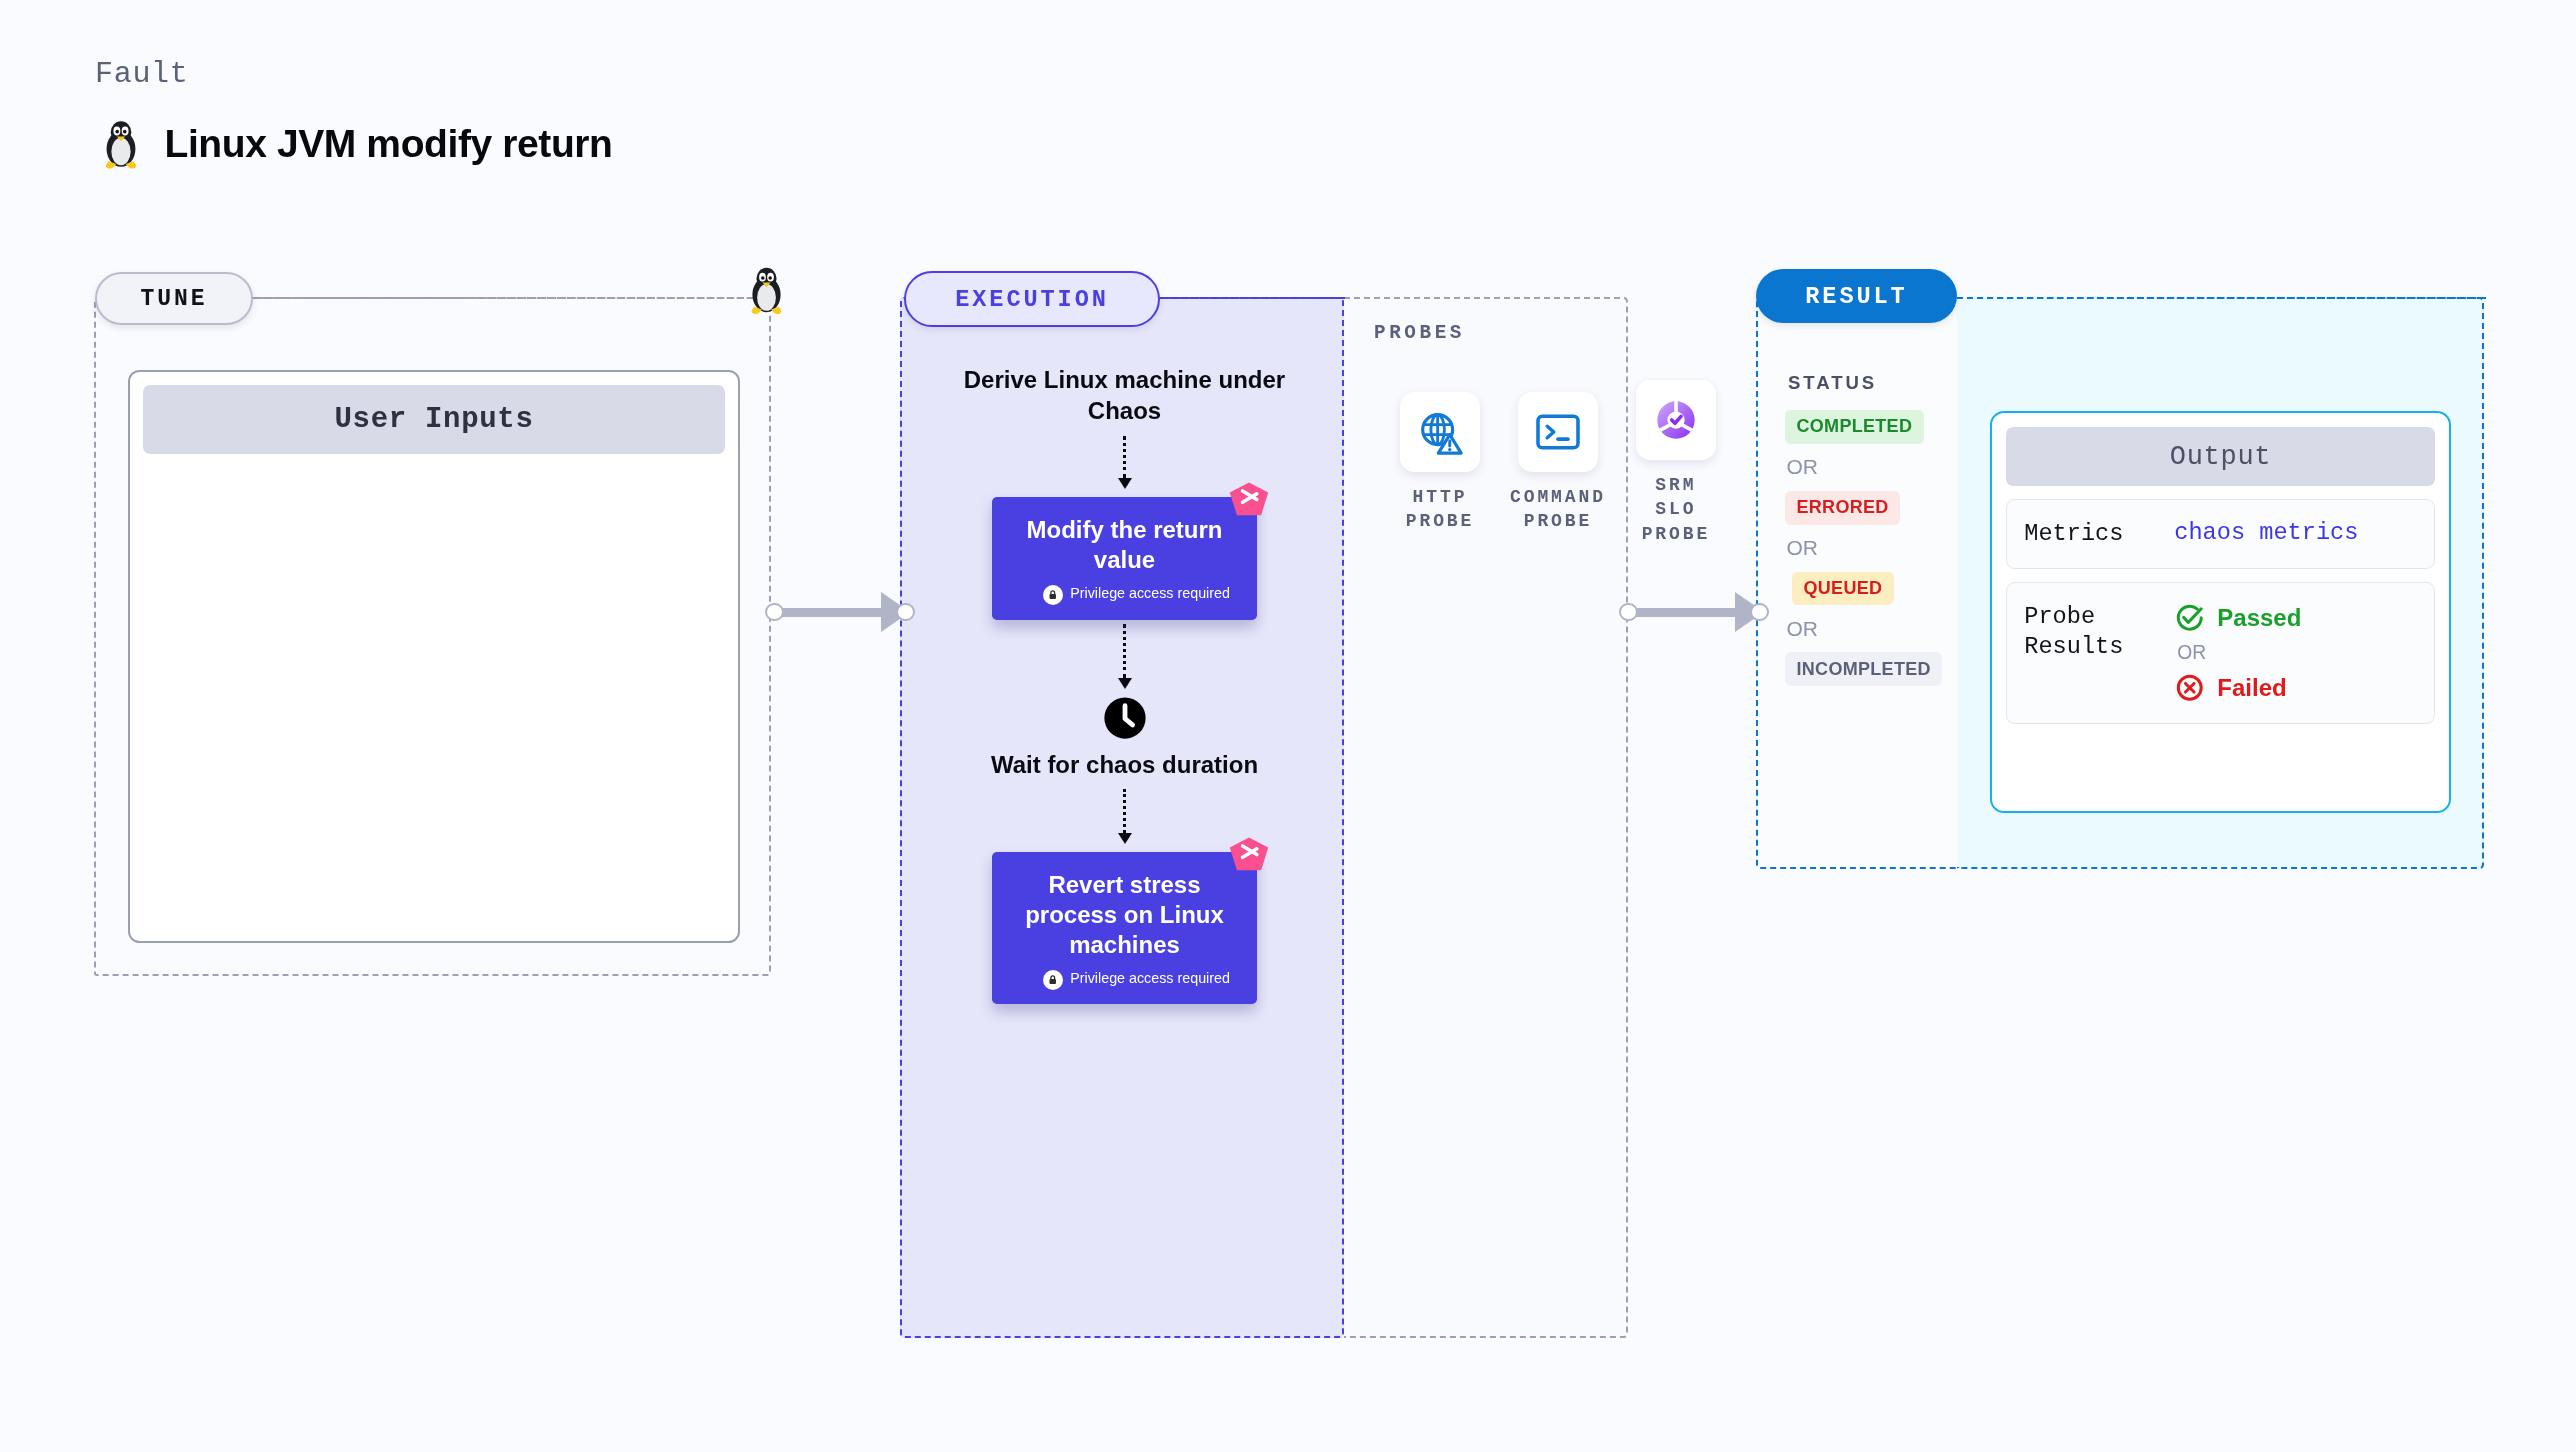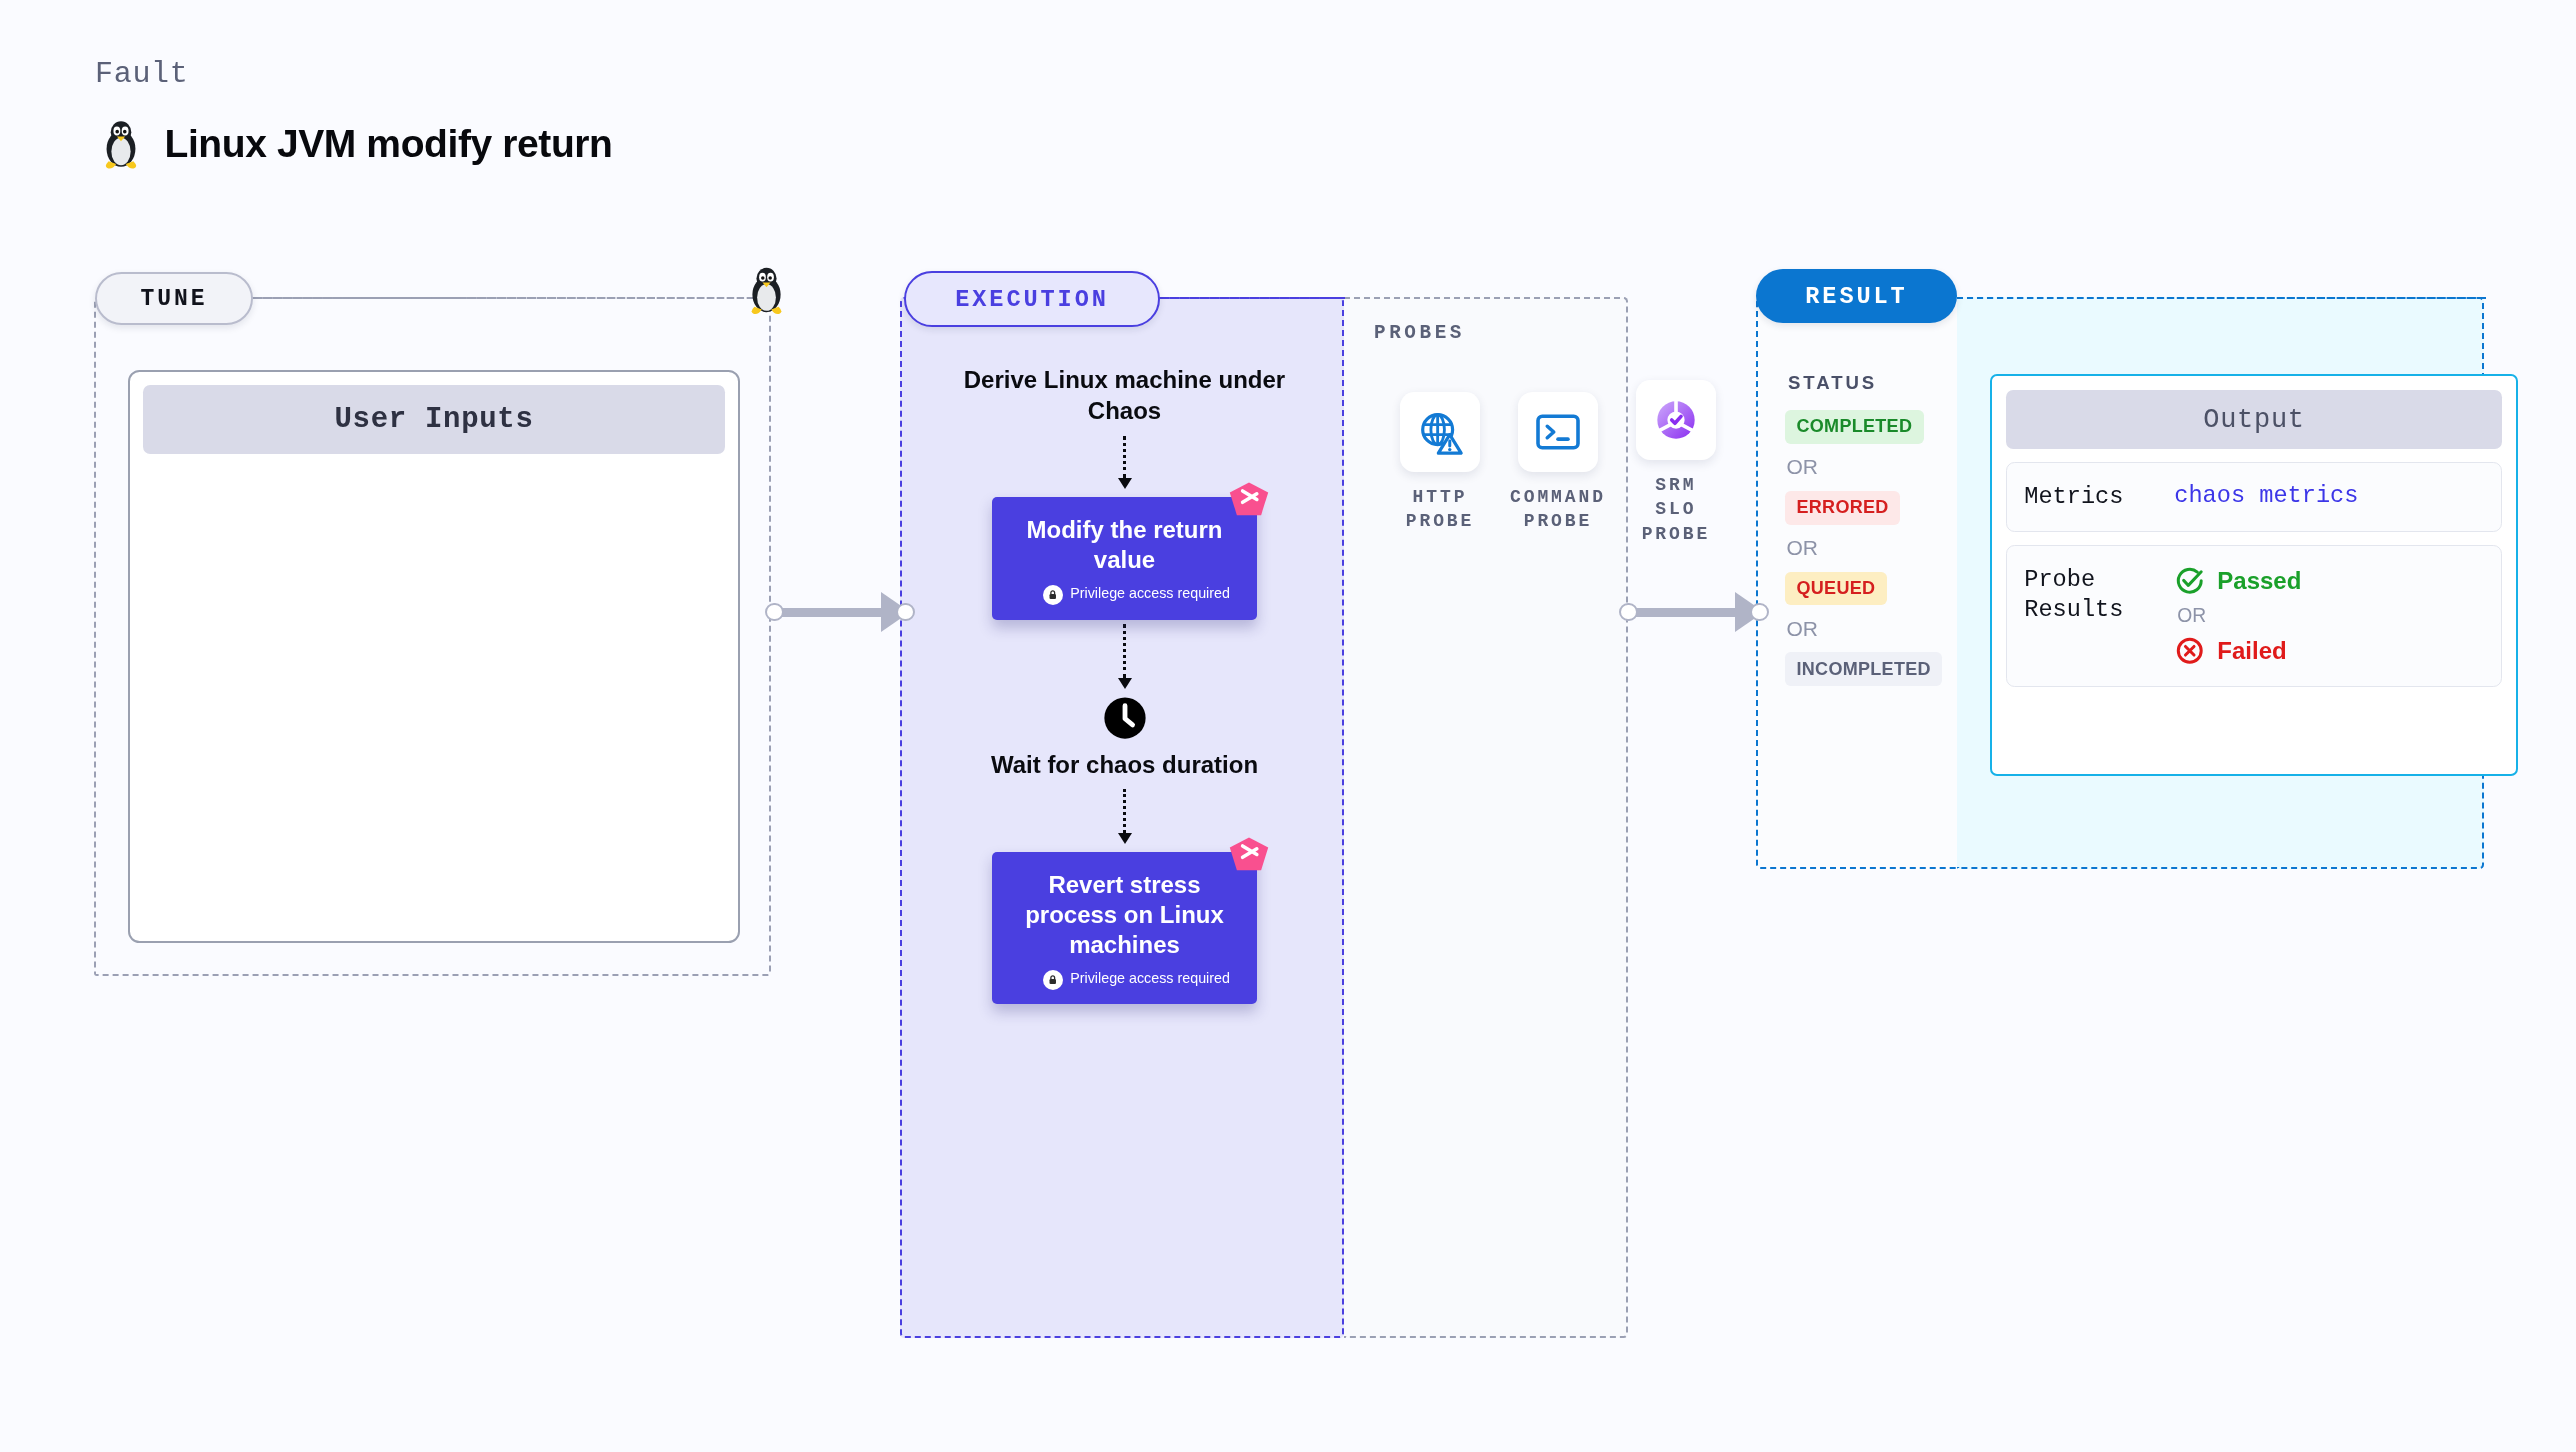--- a/index.html
+++ b/index.html
@@ -179,22 +179,22 @@
     display: inline-block; padding: 6.4px 11.5px; border-radius: 5.7px;
     font-size: 18px; font-weight: bold; letter-spacing: 0.3px;
   }
   .or-text {
     font-family: "Liberation Sans", sans-serif; font-size: 21px;
     color: #8d93a8; margin: 11.5px 0 11.5px 1.4px;
   }
 
   
   .output-card {
-    position: absolute; left: 1990px; top: 374px; width: 528px; height: 402px;
-    background: #ffffff; border: 2.9px solid #16b1e8; border-radius: 7px;
+    position: absolute; left: 1990px; top: 411px; width: 461px; height: 402px;
+    background: #ffffff; border: 2.9px solid #16b1e8; border-radius: 14px;
     padding: 14.3px; z-index: 18;
   }
   .output-header {
     height: 59px; background: #d9dae8; border-radius: 7.2px;
     display: flex; align-items: center; justify-content: center;
     font-family: "Liberation Mono", monospace; font-size: 27px;
     color: #4c5166; letter-spacing: 0.7px;
   }
   .output-row {
     margin-top: 13px; border: 1.4px solid #e3e6ee; border-radius: 8.6px;
@@ -410,21 +410,21 @@
     <div class="conn-dot" style="left:0; top:10.7px;"></div>
     <div class="conn-dot" style="left:131px; top:10.7px;"></div>
   </div>
 
   <div class="status-heading">STATUS</div>
   <div class="status-col">
     <div><span class="status-badge" style="background:#ddf5df; color:#1a8a2a;">COMPLETED</span></div>
     <div class="or-text">OR</div>
     <div><span class="status-badge" style="background:#fde8e8; color:#d51f1f;">ERRORED</span></div>
     <div class="or-text">OR</div>
-    <div><span class="status-badge" style="background:#fdeec2; color:#d51f1f;">QUEUED</span></div>
+    <div><span class="status-badge" style="background:#fdeec2; color:#d51f1f;margin-left:7px;">QUEUED</span></div>
     <div class="or-text">OR</div>
     <div><span class="status-badge" style="background:#eff1f7; color:#5b6178;">INCOMPLETED</span></div>
   </div>
 
   <div class="output-card">
     <div class="output-header">Output</div>
 
     <div class="output-row">
       <div class="output-key">Metrics</div>
       <div class="output-val-metrics">chaos metrics</div>

